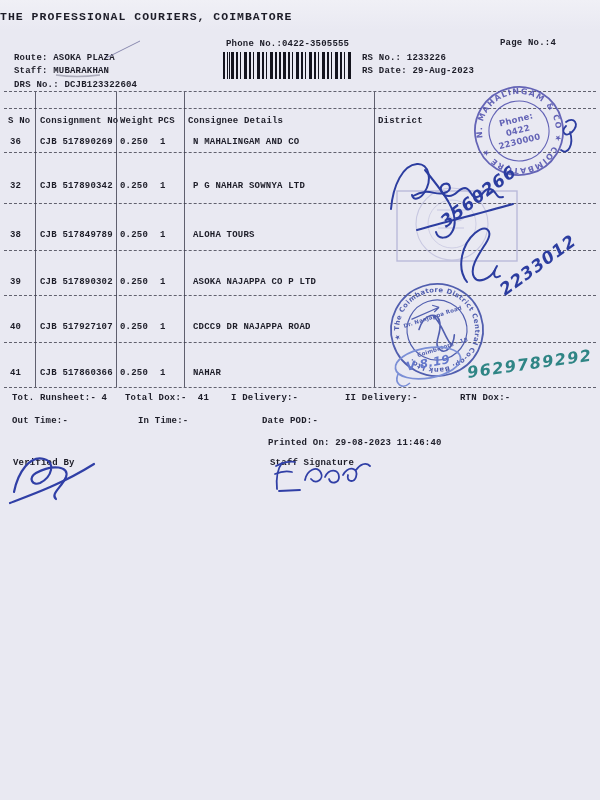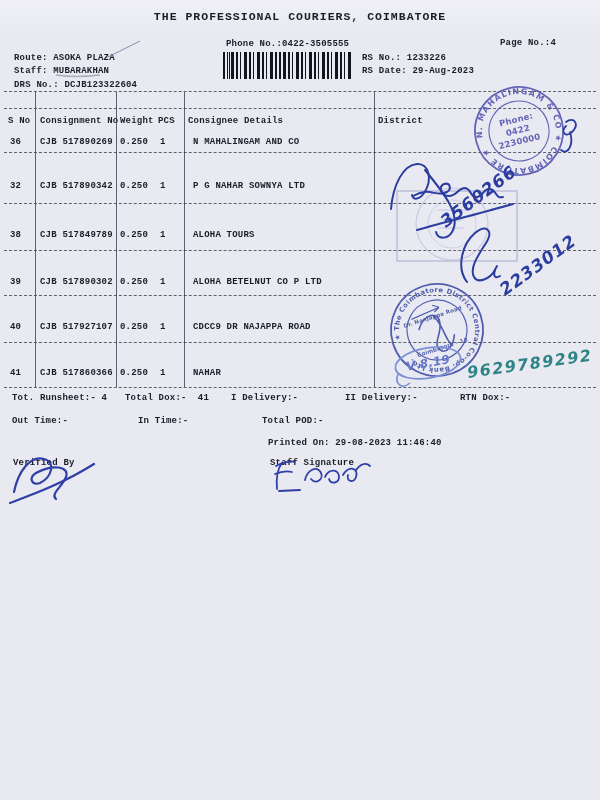--- a/index.html
+++ b/index.html
@@ -3,21 +3,21 @@
 <meta charset="utf-8">
 <style>
   html,body{margin:0;padding:0;}
   .page{
     position:relative;width:600px;height:800px;overflow:hidden;
     background:linear-gradient(180deg,#f0f0f6 0,#e9e9f2 30px,#e9e9f2 100%);
     font-family:"Liberation Mono","DejaVu Sans Mono",monospace;
     font-weight:bold;color:#1d1d28;font-size:9px;letter-spacing:.2px;
   }
   .abs{position:absolute;white-space:pre;}
-  .ctr{left:0;right:0;text-align:center;}
+  .ctr{left:0;right:0;text-align:left;}
   .ttl{font-size:11.5px;letter-spacing:1px;}
   .hline{position:absolute;left:4px;right:4px;border-top:1.5px dashed #4a4a58;opacity:.85;}
   .vline{position:absolute;top:92px;height:295px;width:0;border-left:1.3px solid #3c3c4c;opacity:.8;}
   .row{position:absolute;left:0;width:100%;height:12px;margin-top:20px;}
   .barcode{
     position:absolute;left:223px;top:52px;width:130px;height:27px;
     background:
       repeating-linear-gradient(90deg,#14141e 0 2px,rgba(0,0,0,0) 2px 4px,#14141e 4px 5px,rgba(0,0,0,0) 5px 8px,#14141e 8px 11px,rgba(0,0,0,0) 11px 13px),
       repeating-linear-gradient(90deg,rgba(0,0,0,0) 0 6px,#14141e 6px 7px,rgba(0,0,0,0) 7px 17px);
   }
@@ -83,21 +83,21 @@
     <span class="abs" style="left:40px">CJB 517849789</span>
     <span class="abs" style="left:120px">0.250</span>
     <span class="abs" style="left:160px">1</span>
     <span class="abs" style="left:193px">ALOHA TOURS</span>
   </div>
   <div class="row" style="top:257px">
     <span class="abs" style="left:10px">39</span>
     <span class="abs" style="left:40px">CJB 517890302</span>
     <span class="abs" style="left:120px">0.250</span>
     <span class="abs" style="left:160px">1</span>
-    <span class="abs" style="left:193px">ALOHA BETELNUT CO P LTD</span>
+    <span class="abs" style="left:193px">ASOKA NAJAPPA CO P LTD</span>
   </div>
   <div class="row" style="top:302px">
     <span class="abs" style="left:10px">40</span>
     <span class="abs" style="left:40px">CJB 517927107</span>
     <span class="abs" style="left:120px">0.250</span>
     <span class="abs" style="left:160px">1</span>
     <span class="abs" style="left:193px">CDCC9 DR NAJAPPA ROAD</span>
   </div>
   <div class="row" style="top:348px">
     <span class="abs" style="left:10px">41</span>
@@ -108,21 +108,21 @@
   </div>
 
   <div class="abs" style="left:12px;top:393px">Tot. Runsheet:- 4</div>
   <div class="abs" style="left:125px;top:393px">Total Dox:-  41</div>
   <div class="abs" style="left:231px;top:393px">I Delivery:-</div>
   <div class="abs" style="left:345px;top:393px">II Delivery:-</div>
   <div class="abs" style="left:460px;top:393px">RTN Dox:-</div>
 
   <div class="abs" style="left:12px;top:416px">Out Time:-</div>
   <div class="abs" style="left:138px;top:416px">In Time:-</div>
-  <div class="abs" style="left:262px;top:416px">Total POD:-</div>
+  <div class="abs" style="left:262px;top:416px">Date POD:-</div>
 
   <div class="abs" style="left:268px;top:438px">Printed On: 29-08-2023 11:46:40</div>
 
   <div class="abs" style="left:13px;top:458px">Verified By</div>
   <div class="abs" style="left:270px;top:458px">Staff Signature</div>
 
   <svg class="abs" style="left:0;top:0" width="600" height="800" viewBox="0 0 600 800" font-family="DejaVu Sans, sans-serif">
     <defs>
       <path id="s1arc" d="M519,131 m-37,0 a37,37 0 1,1 74,0 a37,37 0 1,1 -74,0"></path>
       <path id="s2arc" d="M437,330 m-38,0 a38,38 0 1,1 76,0 a38,38 0 1,1 -76,0"></path>

